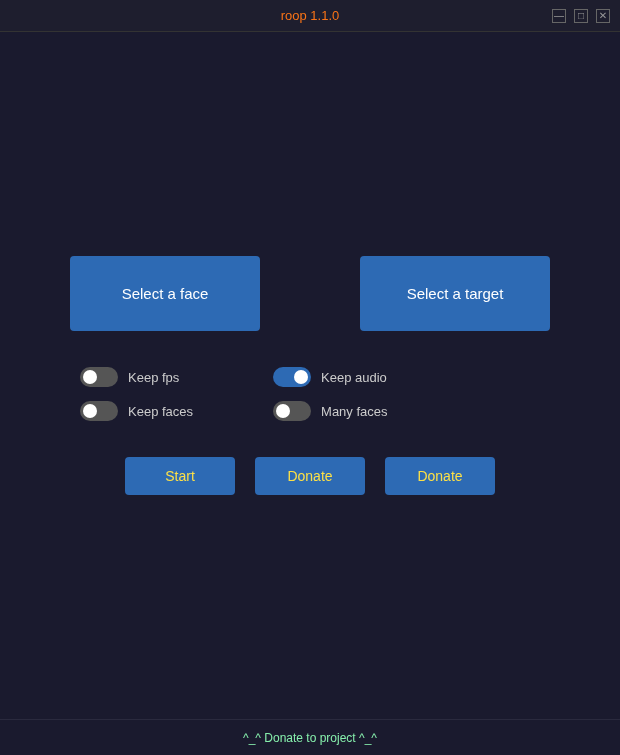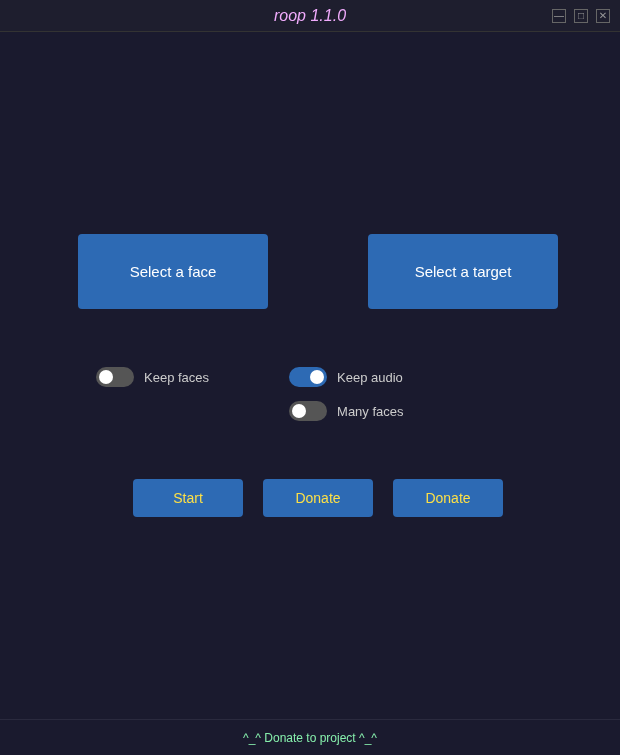--- a/index.html
+++ b/index.html
@@ -23,26 +23,25 @@
       height: 32px;
       display: flex;
       align-items: center;
       justify-content: space-between;
       padding: 0 10px;
       border-bottom: 1px solid #333;
       flex-shrink: 0;
     }
 
     .title-bar-title {
-      color: #f0abfc;
-      font-size: 16px;
+      color: #f97316;
+      font-size: 13px;
       position: absolute;
       left: 50%;
       transform: translateX(-50%);
-      font-style: italic;
     }
 
     .title-bar-controls {
       display: flex;
       gap: 8px;
       margin-left: auto;
     }
 
     .title-bar-btn {
       width: 14px;
@@ -59,22 +58,21 @@
     }
 
     .main-content {
       flex: 1;
       background: #1a1a2e;
       display: flex;
       flex-direction: column;
       align-items: center;
       justify-content: center;
       padding: 20px;
-      gap: 48px;
-      margin-left: 16px;
+      gap: 26px;
     }
 
     .top-spacer {
       flex: 1;
     }
 
     .buttons-row {
       display: flex;
       gap: 100px;
       align-items: center;
@@ -234,20 +232,29 @@
   <div class="toggles-section">
 
     <div class="toggles-col">
       <div class="toggle-row">
         <label class="toggle-switch">
           <input type="checkbox" style="">
           <div class="toggle-track off">
             <div class="toggle-thumb"></div>
           </div>
         </label>
+        <span class="toggle-label">Keep fps</span>
+      </div>
+      <div class="toggle-row">
+        <label class="toggle-switch">
+          <input type="checkbox" style="">
+          <div class="toggle-track off">
+            <div class="toggle-thumb"></div>
+          </div>
+        </label>
         <span class="toggle-label">Keep faces</span>
       </div>
     </div>
 
     <div class="toggles-col">
       <div class="toggle-row">
         <label class="toggle-switch">
           <input type="checkbox" checked="" style="">
           <div class="toggle-track on">
             <div class="toggle-thumb"></div>

